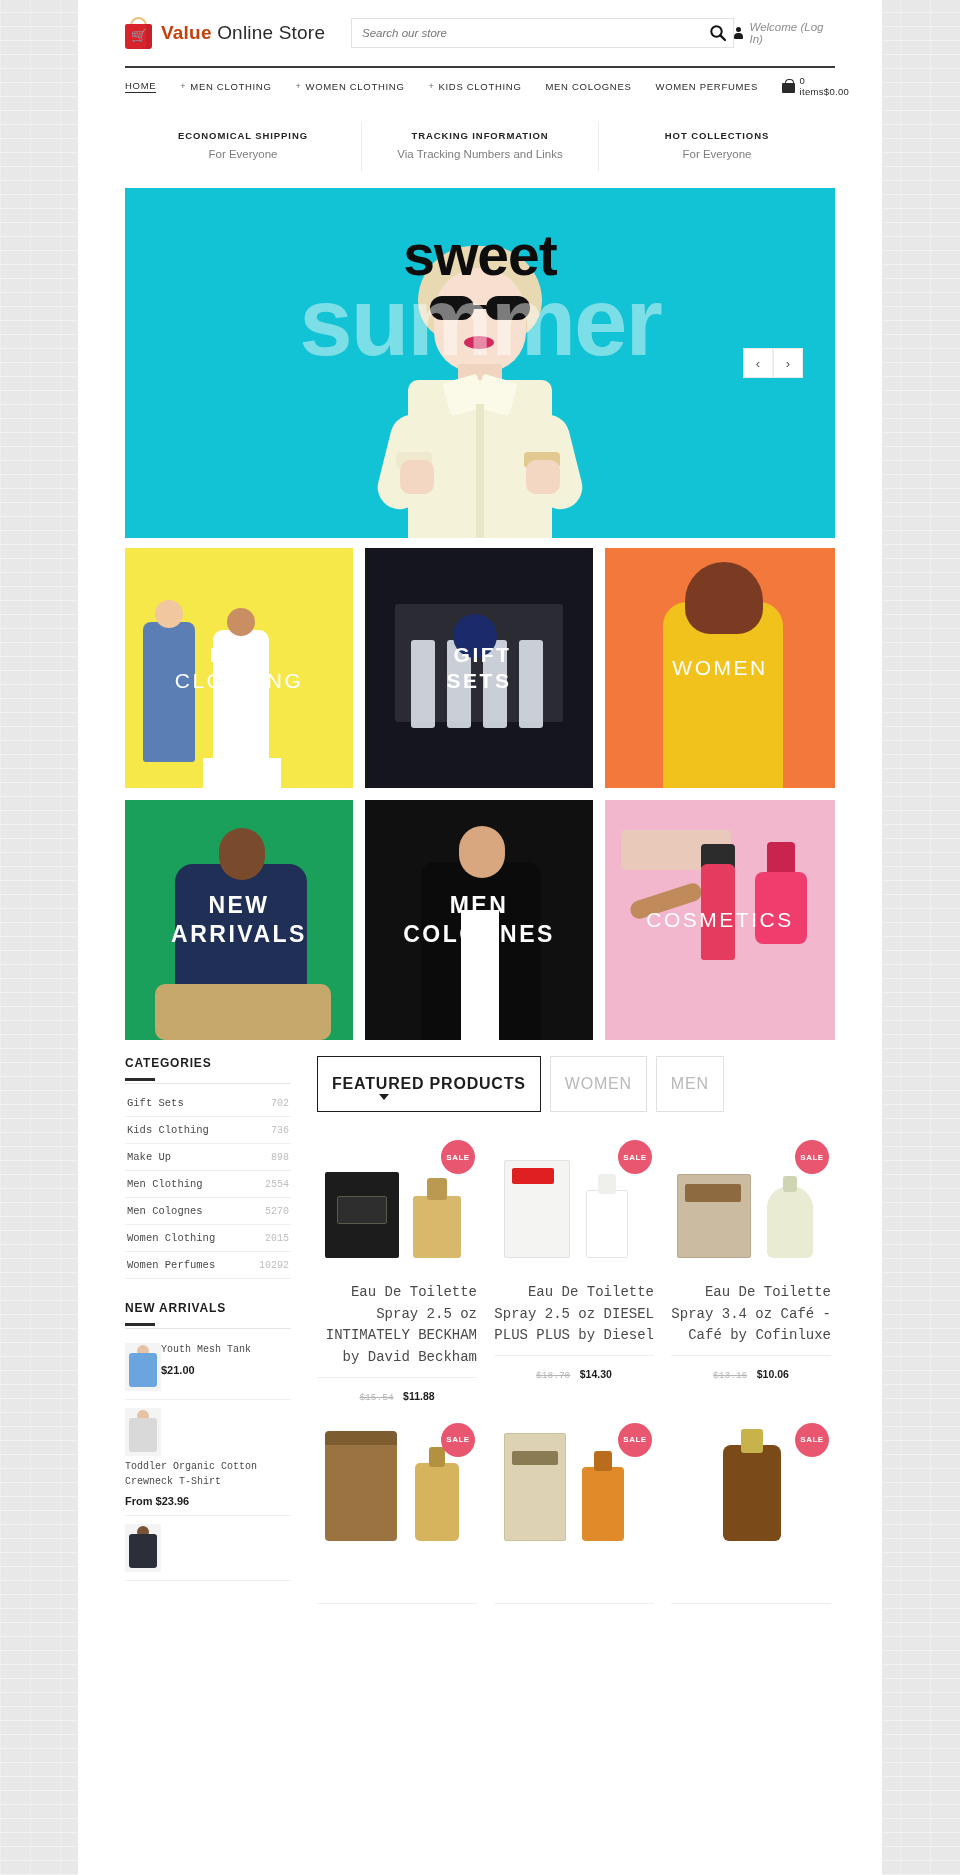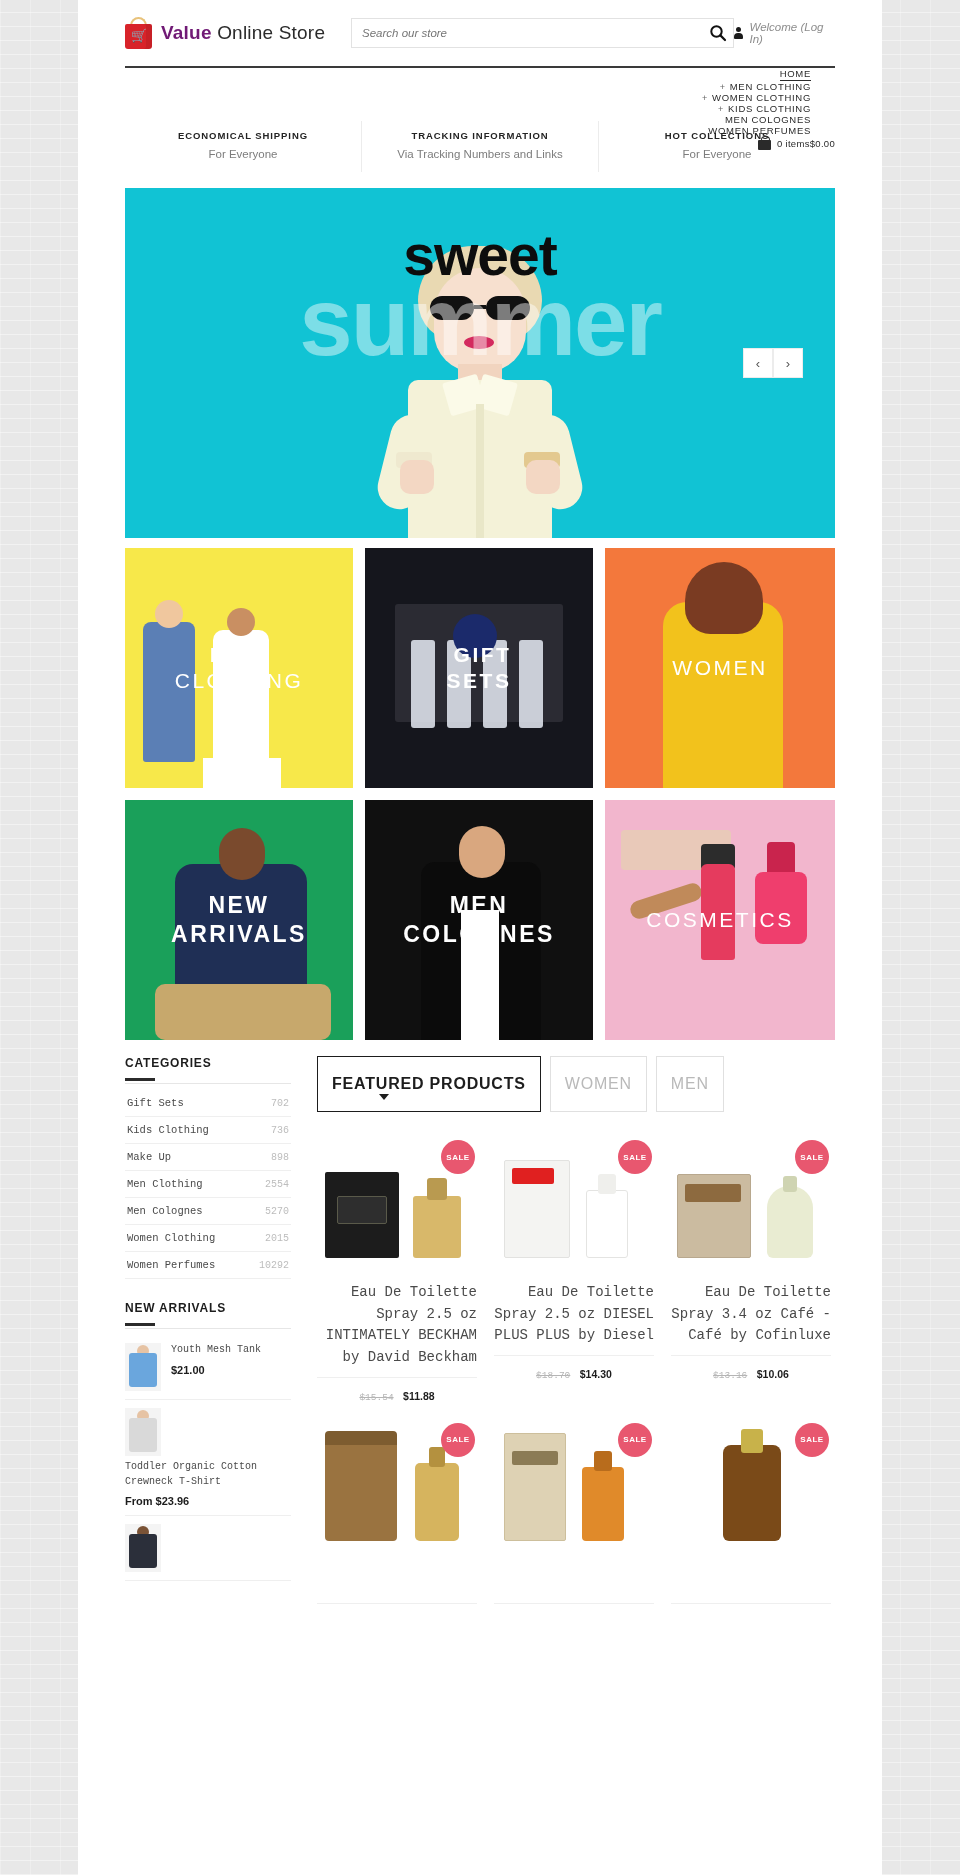--- a/index.html
+++ b/index.html
@@ -29,42 +29,42 @@
     position: absolute; left: 0; top: 7px; width: 27px; height: 25px;
     background: #d8232a; border-radius: 2px 2px 3px 3px;
     box-shadow: inset -6px 0 0 rgba(0,0,0,.08);
   }
   .bag .handle {
     position: absolute; left: 5px; top: 0px; width: 17px; height: 12px;
     border: 2px solid #e8c27a; border-bottom: none; border-radius: 9px 9px 0 0;
   }
   .bag .cart { position: absolute; left: 6px; top: 12px; font-size: 13px; color: #fff; line-height: 1; }
   .brand-text { font-size: 19px; letter-spacing: .2px; white-space: nowrap; }
-  .brand-text b { font-weight: 700; color: #701a75; }
+  .brand-text b { font-weight: 700; color: #c2410c; }
   .brand-text span { font-weight: 400; color: #2b2b2b; }
 
   .searchwrap { position: relative; width: 404px; margin-left: 40px; }
   .searchwrap input {
     width: 100%; height: 30px; border: 1px solid #e2e2e2; background: #fff;
     padding: 0 32px 0 10px; font-size: 11.5px; font-style: italic; color: #9b9b9b;
     font-family: "Liberation Sans", sans-serif; outline: none;
   }
   .search-btn {
     position: absolute; right: 6px; top: 5px; width: 20px; height: 20px;
     background: none; border: none; cursor: pointer; padding: 0;
   }
   .acct { margin-left: auto; display: flex; align-items: center; gap: 7px; }
   .acct .person { width: 9px; height: 12px; position: relative; }
   .acct .person::before { content:""; position:absolute; left:2px; top:0; width:5px; height:5px; border-radius:50%; background:#1a1a1a; }
   .acct .person::after { content:""; position:absolute; left:0; top:6px; width:9px; height:6px; border-radius:4px 4px 1px 1px; background:#1a1a1a; }
   .acct-text { font-size: 11.5px; font-style: italic; color: #8d8d8d; }
 
   
   .navrow { margin: 0 47px; border-top: 2px solid #3a3a3a; }
-  .nav { height: 36px; display: flex; align-items: flex-end; flex-direction: column; }
+  .nav { height: 36px; display: flex; align-items: center; }
   .nav a {
     font-size: 9.5px; letter-spacing: .7px; color: #2a2a2a; text-decoration: none;
     margin-right: 24px; white-space: nowrap; display: inline-flex; align-items: center; gap: 4px;
   }
   .nav a.active { border-bottom: 1px solid #2a2a2a; padding-bottom: 1px; }
   .nav a .plus { font-size: 9px; color: #6a6a6a; }
   .cartbox { margin-left: auto; display: flex; align-items: center; gap: 6px; }
   .cart-ico { width: 13px; height: 14px; position: relative; }
   .cart-ico::before { content:""; position:absolute; left:0; bottom:0; width:13px; height:10px; background:#2a2a2a; border-radius:1px; }
   .cart-ico::after { content:""; position:absolute; left:3px; top:0; width:7px; height:5px; border:1.5px solid #2a2a2a; border-bottom:none; border-radius:4px 4px 0 0; }
@@ -172,21 +172,21 @@
   .side-rule-light { height: 1px; background: #e6e6e6; margin-bottom: 6px; }
   .cat-list { list-style: none; }
   .cat-list li {
     display: flex; justify-content: space-between; align-items: center;
     border-bottom: 1px solid #efefef; padding: 7px 2px; font-size: 10.5px; color: #4a4a4a;
     font-family: "Liberation Mono", monospace; cursor: pointer;
   }
   .cat-list li .cnt { color: #bdbdbd; font-size: 10px; }
 
   .na-h { margin-top: 22px; }
-  .na-item { display: flex; gap: 10px; align-items: flex-start; border-bottom: 1px solid #efefef; padding: 8px 0; }
+  .na-item { display: flex; align-items: flex-start; border-bottom: 1px solid #efefef; padding: 8px 0; }
   .na-thumb { width: 36px; height: 48px; flex: 0 0 36px; position: relative; overflow: hidden; background: #f4f4f4; }
   .na-thumb .t-body { position: absolute; left: 4px; top: 10px; width: 28px; height: 34px; border-radius: 3px; }
   .na-thumb .t-head { position: absolute; left: 12px; top: 2px; width: 12px; height: 12px; border-radius: 50%; background: #e6c3a4; }
   .na-info { flex: 1; min-width: 0; }
   .na-title { font-size: 10px; color: #4a4a4a; font-family: "Liberation Mono", monospace; line-height: 1.45; }
   .na-price { font-size: 11px; font-weight: 700; color: #1d1d1d; margin-top: 6px; }
 
   .content { flex: 1; min-width: 0; }
   .tabs { display: flex; gap: 9px; align-items: center; position: relative; }
   .tab {

